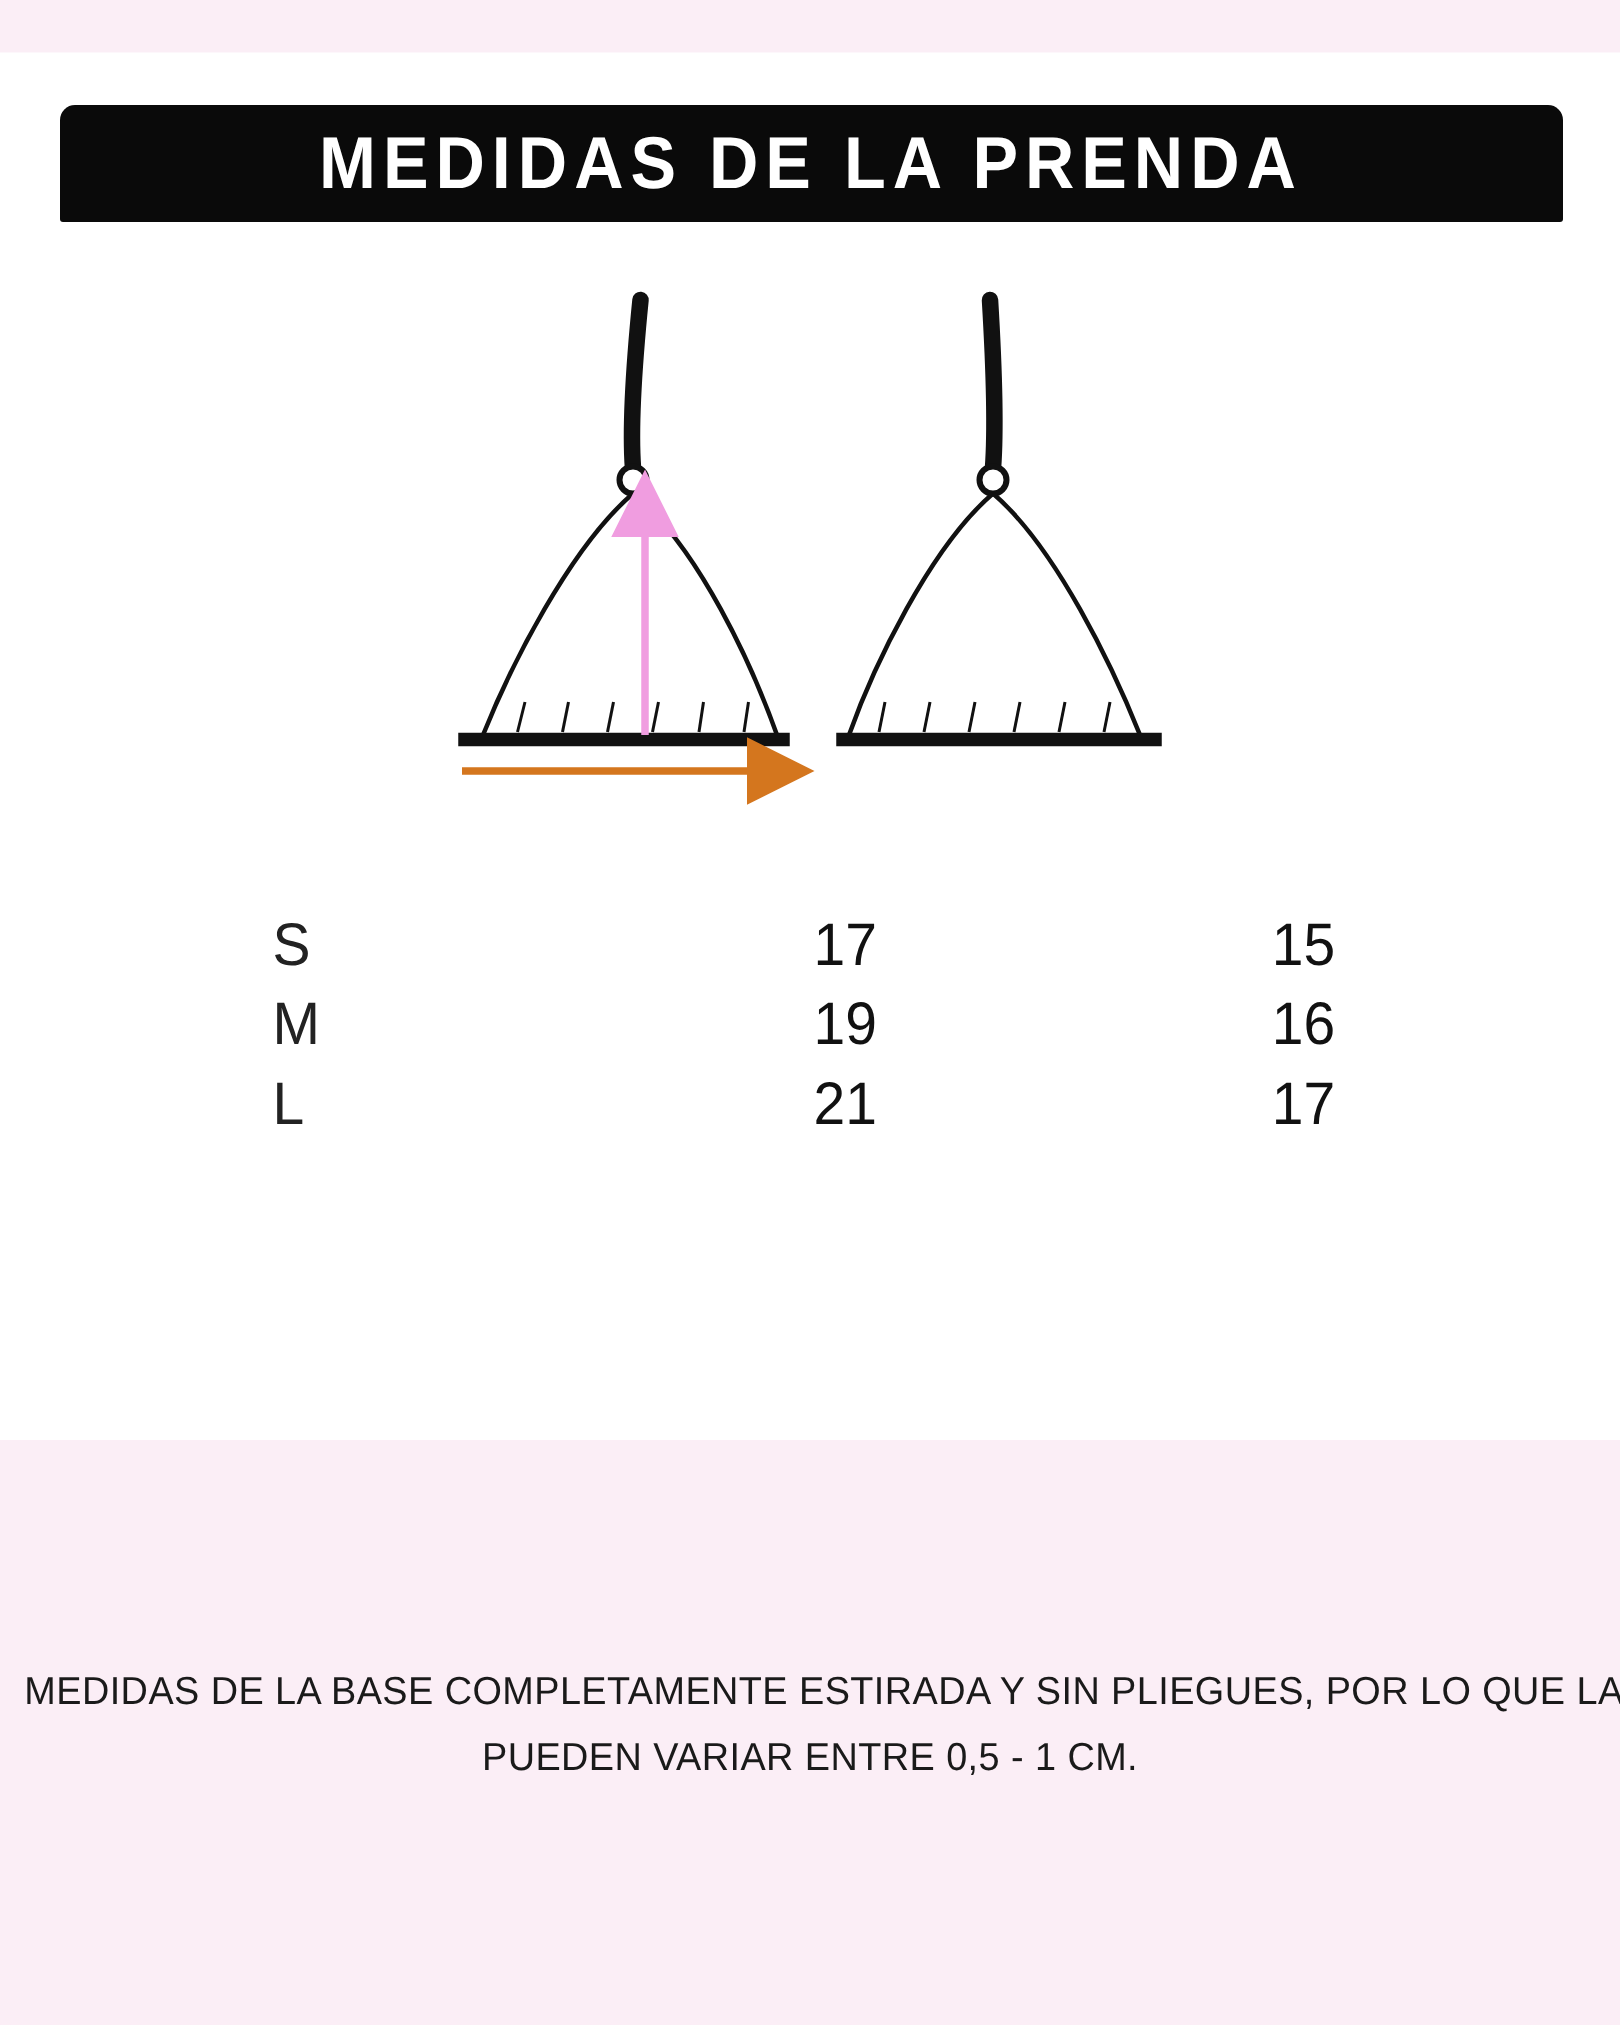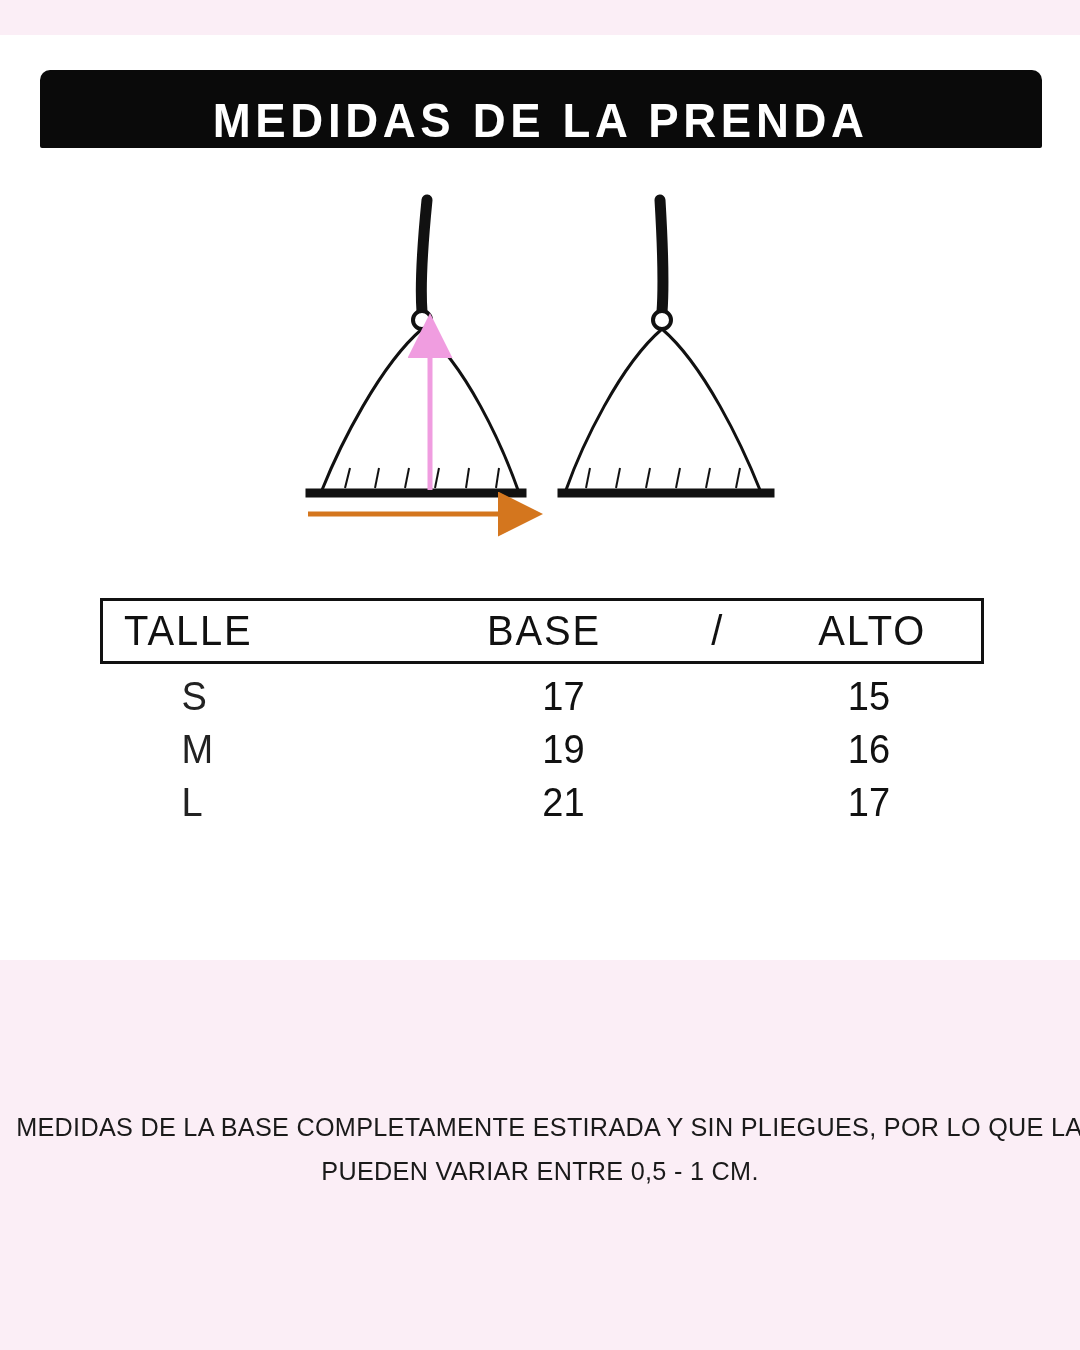--- a/index.html
+++ b/index.html
@@ -28,21 +28,21 @@
   
   .banner {
     position: absolute;
     left: 40px;
     top: 70px;
     width: 1002px;
     height: 78px;
     background: #0a0a0a;
     border-radius: 10px 10px 2px 2px;
     display: flex;
-    align-items: flex-end;
+    align-items: center;
     justify-content: center;
   }
   .banner-title {
     color: #ffffff;
     font-family: "Liberation Sans Narrow", "Liberation Sans", sans-serif;
     font-size: 49px;
     font-weight: bold;
     letter-spacing: 5px;
     transform: scaleX(0.93);
     white-space: nowrap;
@@ -195,26 +195,20 @@
       </marker>
     </defs>
     <line x1="160" y1="300" x2="160" y2="148" stroke="#f09de0" stroke-width="5" marker-end="url(#ph)"></line>
 
     <line x1="38" y1="324" x2="248" y2="324" stroke="#d4761e" stroke-width="5" marker-end="url(#oh)"></line>
   </svg>
 </div>
 
 <div class="table-wrap">
 
-  <div class="thead">
-    <div class="th th-talle">TALLE</div>
-    <div class="th th-base">BASE</div>
-    <div class="th th-slash">/</div>
-    <div class="th th-alto">ALTO</div>
-  </div>
 
   <div class="rows">
 
     <div class="row">
       <div class="cell c-talle">S</div>
       <div class="cell c-base">17</div>
       <div class="cell c-slash"></div>
       <div class="cell c-alto">15</div>
     </div>
 

